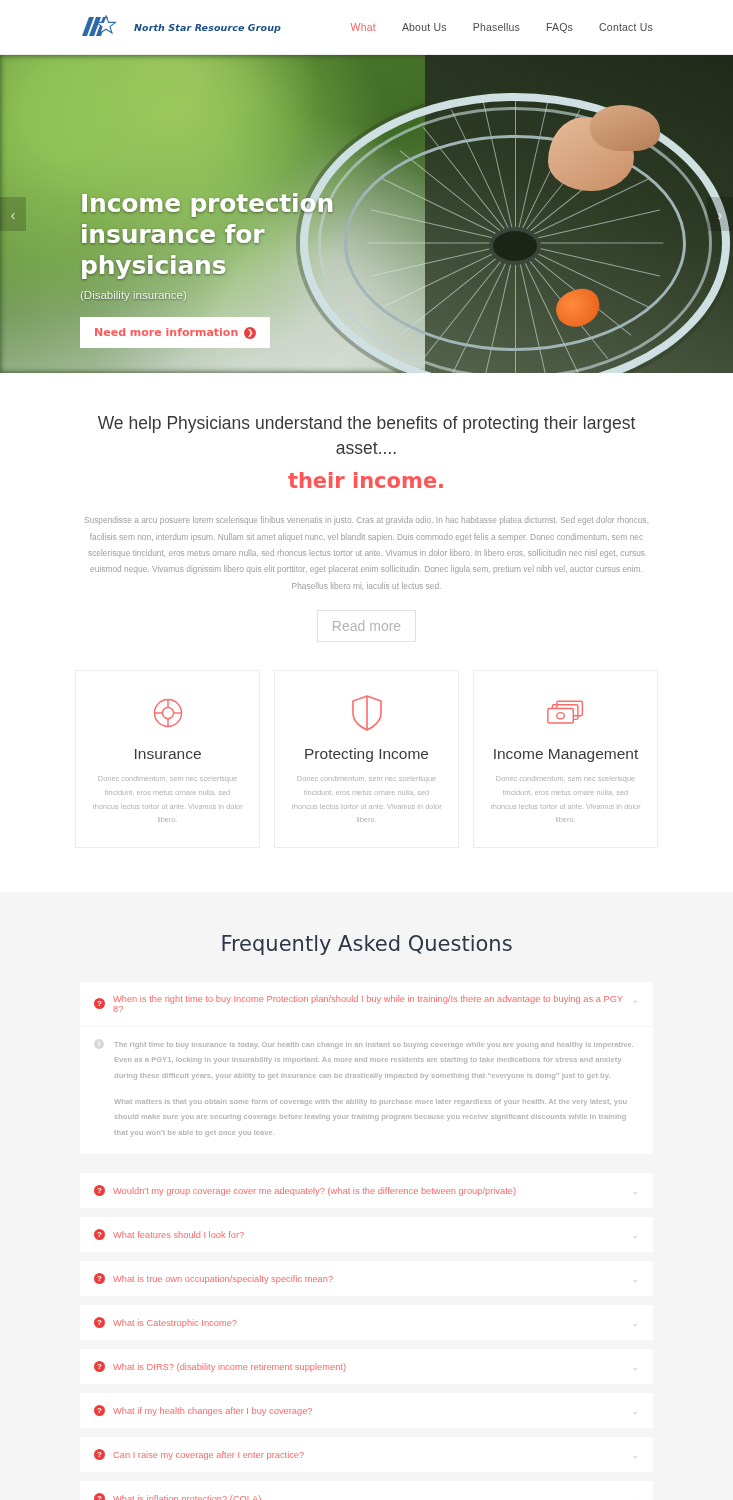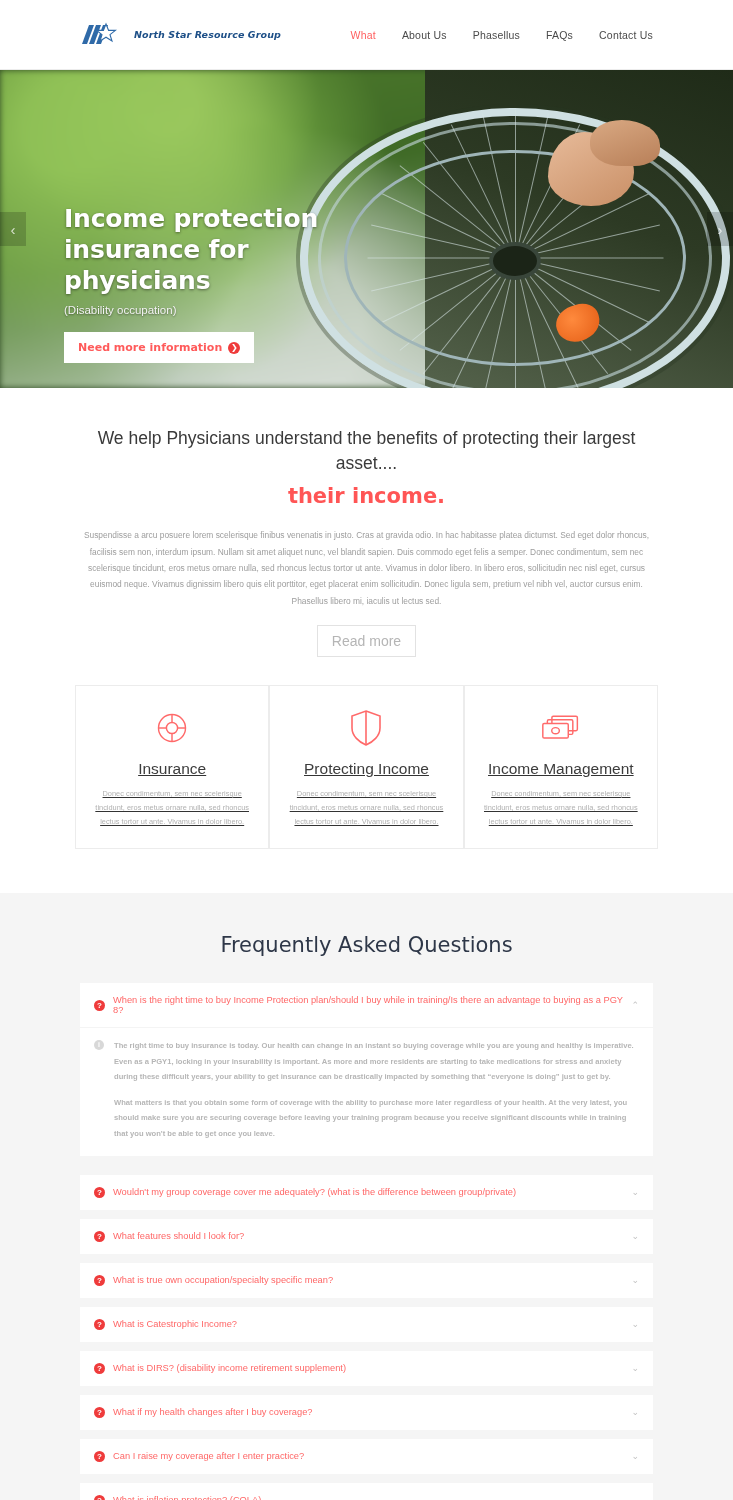--- a/index.html
+++ b/index.html
@@ -7,21 +7,21 @@
     width: 733px;
     font-family: "Liberation Sans", sans-serif;
     background: #ffffff;
     color: #333;
     -webkit-font-smoothing: antialiased;
   }
   .page { width: 733px; position: relative; overflow: hidden; }
 
   
   .header {
-    height: 70px;
+    height: 55px;
     display: flex;
     align-items: center;
     padding: 0 80px;
     background: #fff;
     border-bottom: 1px solid #ececec;
   }
   .brand { display: flex; align-items: center; gap: 6px; }
   .brand-mark { width: 48px; height: 26px; position: relative; display:block; }
   .brand-name {
     font-family: "DejaVu Sans", sans-serif;
@@ -110,21 +110,21 @@
   }
   .orange-pad {
     position: absolute; left: 556px; top: 235px;
     width: 44px; height: 36px;
     background: radial-gradient(circle at 40% 35%, #ff8a3d, #e35c14);
     border-radius: 50% 45% 55% 50%;
     transform: rotate(-18deg);
   }
   .hero-content {
     position: absolute;
-    left: 64px; top: 133px;
+    left: 80px; top: 133px;
     width: 330px;
     z-index: 4;
   }
   .hero-title {
     font-family: "DejaVu Sans", sans-serif;
     font-size: 25px;
     font-weight: bold;
     line-height: 1.24;
     color: #ffffff;
     text-shadow: 0 1px 3px rgba(0,0,0,.45);
@@ -198,23 +198,23 @@
     border: 1px solid #e2e2e2;
     background: #fff;
     color: #b5b5b5;
     font-size: 14px;
     cursor: pointer;
   }
 
   
   .cards {
     display: flex;
+    gap: 14px;
     padding: 28px 75px 44px;
     background: #fff;
-    text-decoration: underline;
   }
   .card {
     flex: 1;
     border: 1px solid #ececec;
     background: #fff;
     padding: 22px 16px 20px;
     text-align: center;
   }
   .card-icon { height: 40px; display: flex; align-items: center; justify-content: center; }
   .card h3 {
@@ -342,21 +342,21 @@
       <div class="hand"></div>
       <div class="hand2"></div>
       <div class="orange-pad"></div>
     </div>
 
     <div class="slide-arrow left">‹</div>
     <div class="slide-arrow right">›</div>
 
     <div class="hero-content">
       <div class="hero-title">Income protection insurance for physicians</div>
-      <div class="hero-sub">(Disability occupation)</div>
+      <div class="hero-sub">(Disability insurance)</div>
       <button class="hero-btn">
         <span>Need more information</span>
         <span class="arrow-circle">❯</span>
       </button>
     </div>
   </div>
 
   <div class="intro">
     <h2>
       <span>We help Physicians understand the benefits of protecting their largest asset....</span>

